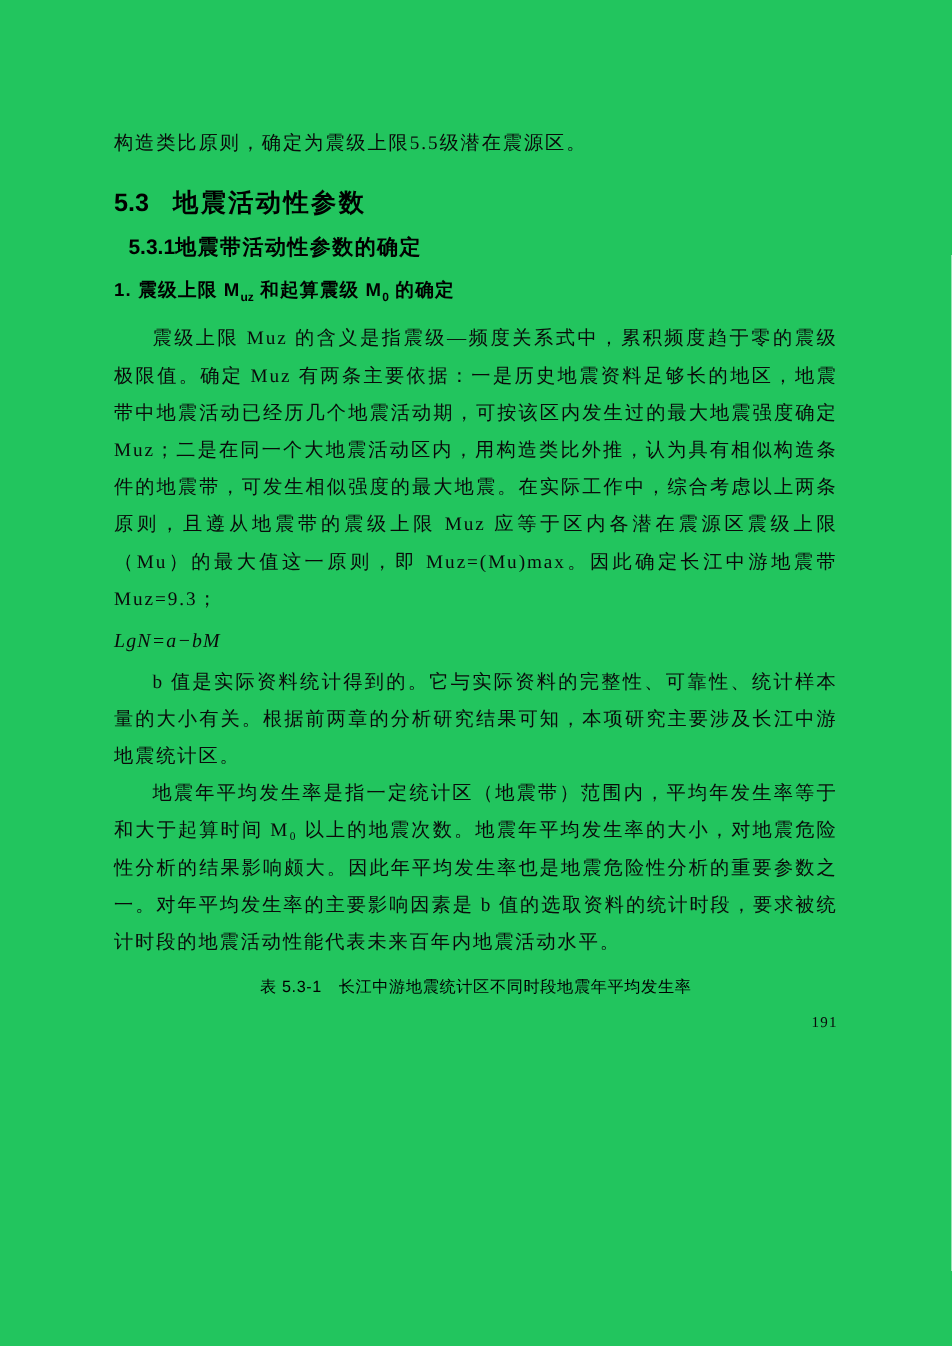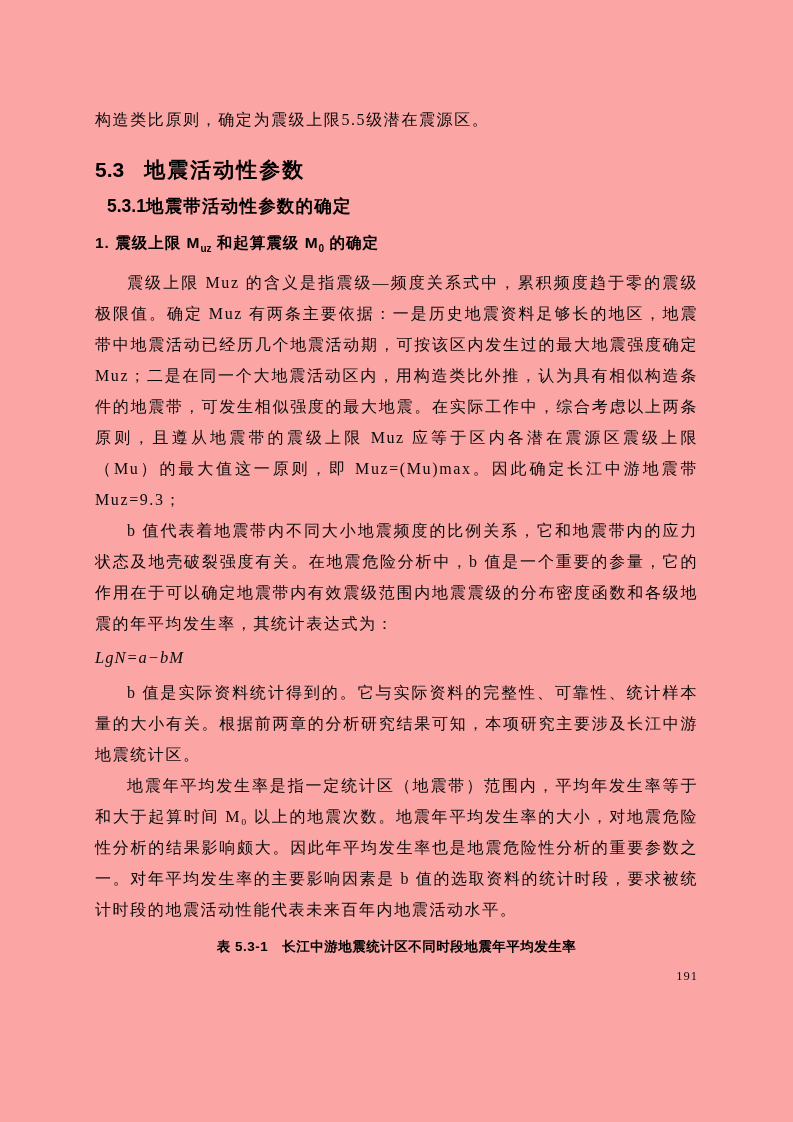--- a/index.html
+++ b/index.html
@@ -1,21 +1,21 @@
 <!DOCTYPE html>
 <html><head>
 <meta charset="utf-8">
 <style>
   html, body { margin: 0; padding: 0; background: #ffffff; }
   .page {
     position: relative;
     width: 793px;
     height: 1122px;
     box-sizing: border-box;
-    background: #fca5a5;
+    background: #22c55e;
     padding: 104px 95px 0 95px;
     font-family: "Liberation Serif", "DejaVu Serif", serif;
     color: #0a0a0a;
     overflow: hidden;
   }
   .body-par {
     margin: 0;
     font-size: 16px;
     line-height: 31px;
     letter-spacing: 1.6px;
@@ -63,21 +63,21 @@
     font-family: "Liberation Serif", "DejaVu Serif", serif;
     font-style: italic;
     font-size: 16.5px;
     line-height: 30px;
     letter-spacing: 1px;
     margin: 4px 0;
   }
   .table-caption {
     text-align: center;
     font-family: "Liberation Sans", "DejaVu Sans", sans-serif;
-    font-weight: bold;
+    font-weight: normal;
     font-size: 13.5px;
     line-height: 20px;
     letter-spacing: 0.5px;
     margin-top: 12px;
     color: #000;
   }
   .page-number {
     text-align: right;
     font-size: 12.5px;
     line-height: 18px;
@@ -101,21 +101,20 @@
   </div>
 
   <div class="h3">
     <span>1. 震级上限 M</span><sub>uz</sub><span> 和起算震级 M</span><sub>0</sub><span> 的确定</span>
   </div>
 
   <p class="body-par">震级上限 Muz 的含义是指震级—频度关系式中，累积频度趋于零的震级极限值。确定 Muz 有两条主要依据：一是历史地震资料足够长的地区，地震带中地震活动已经历几个地震活动期，可按该区内发生过的最大地震强度确定 Muz；二是在同一个大地震活动区内，用构造类比外推，认为具有相似构造条件的地震带，可发生相似强度的最大地震。在实际工作中，综合考虑以上两条原则，且遵从地震带的震级上限 Muz 应等于区内各潜在震源区震级上限（Mu）的最大值这一原则，即 Muz=(Mu)max。因此确定长江中游地震带 Muz=9.3；</p>
 
 
 
-  <p class="body-par">b 值代表着地震带内不同大小地震频度的比例关系，它和地震带内的应力状态及地壳破裂强度有关。在地震危险分析中，b 值是一个重要的参量，它的作用在于可以确定地震带内有效震级范围内地震震级的分布密度函数和各级地震的年平均发生率，其统计表达式为：</p>
 
   <div class="formula">LgN=a−bM</div>
 
   <p class="body-par">b 值是实际资料统计得到的。它与实际资料的完整性、可靠性、统计样本量的大小有关。根据前两章的分析研究结果可知，本项研究主要涉及长江中游地震统计区。</p>
 
   <p class="body-par">地震年平均发生率是指一定统计区（地震带）范围内，平均年发生率等于和大于起算时间 M₀ 以上的地震次数。地震年平均发生率的大小，对地震危险性分析的结果影响颇大。因此年平均发生率也是地震危险性分析的重要参数之一。对年平均发生率的主要影响因素是 b 值的选取资料的统计时段，要求被统计时段的地震活动性能代表未来百年内地震活动水平。</p>
 
   <div class="table-caption">表 5.3-1　长江中游地震统计区不同时段地震年平均发生率</div>
 
   <div class="page-number">191</div>

